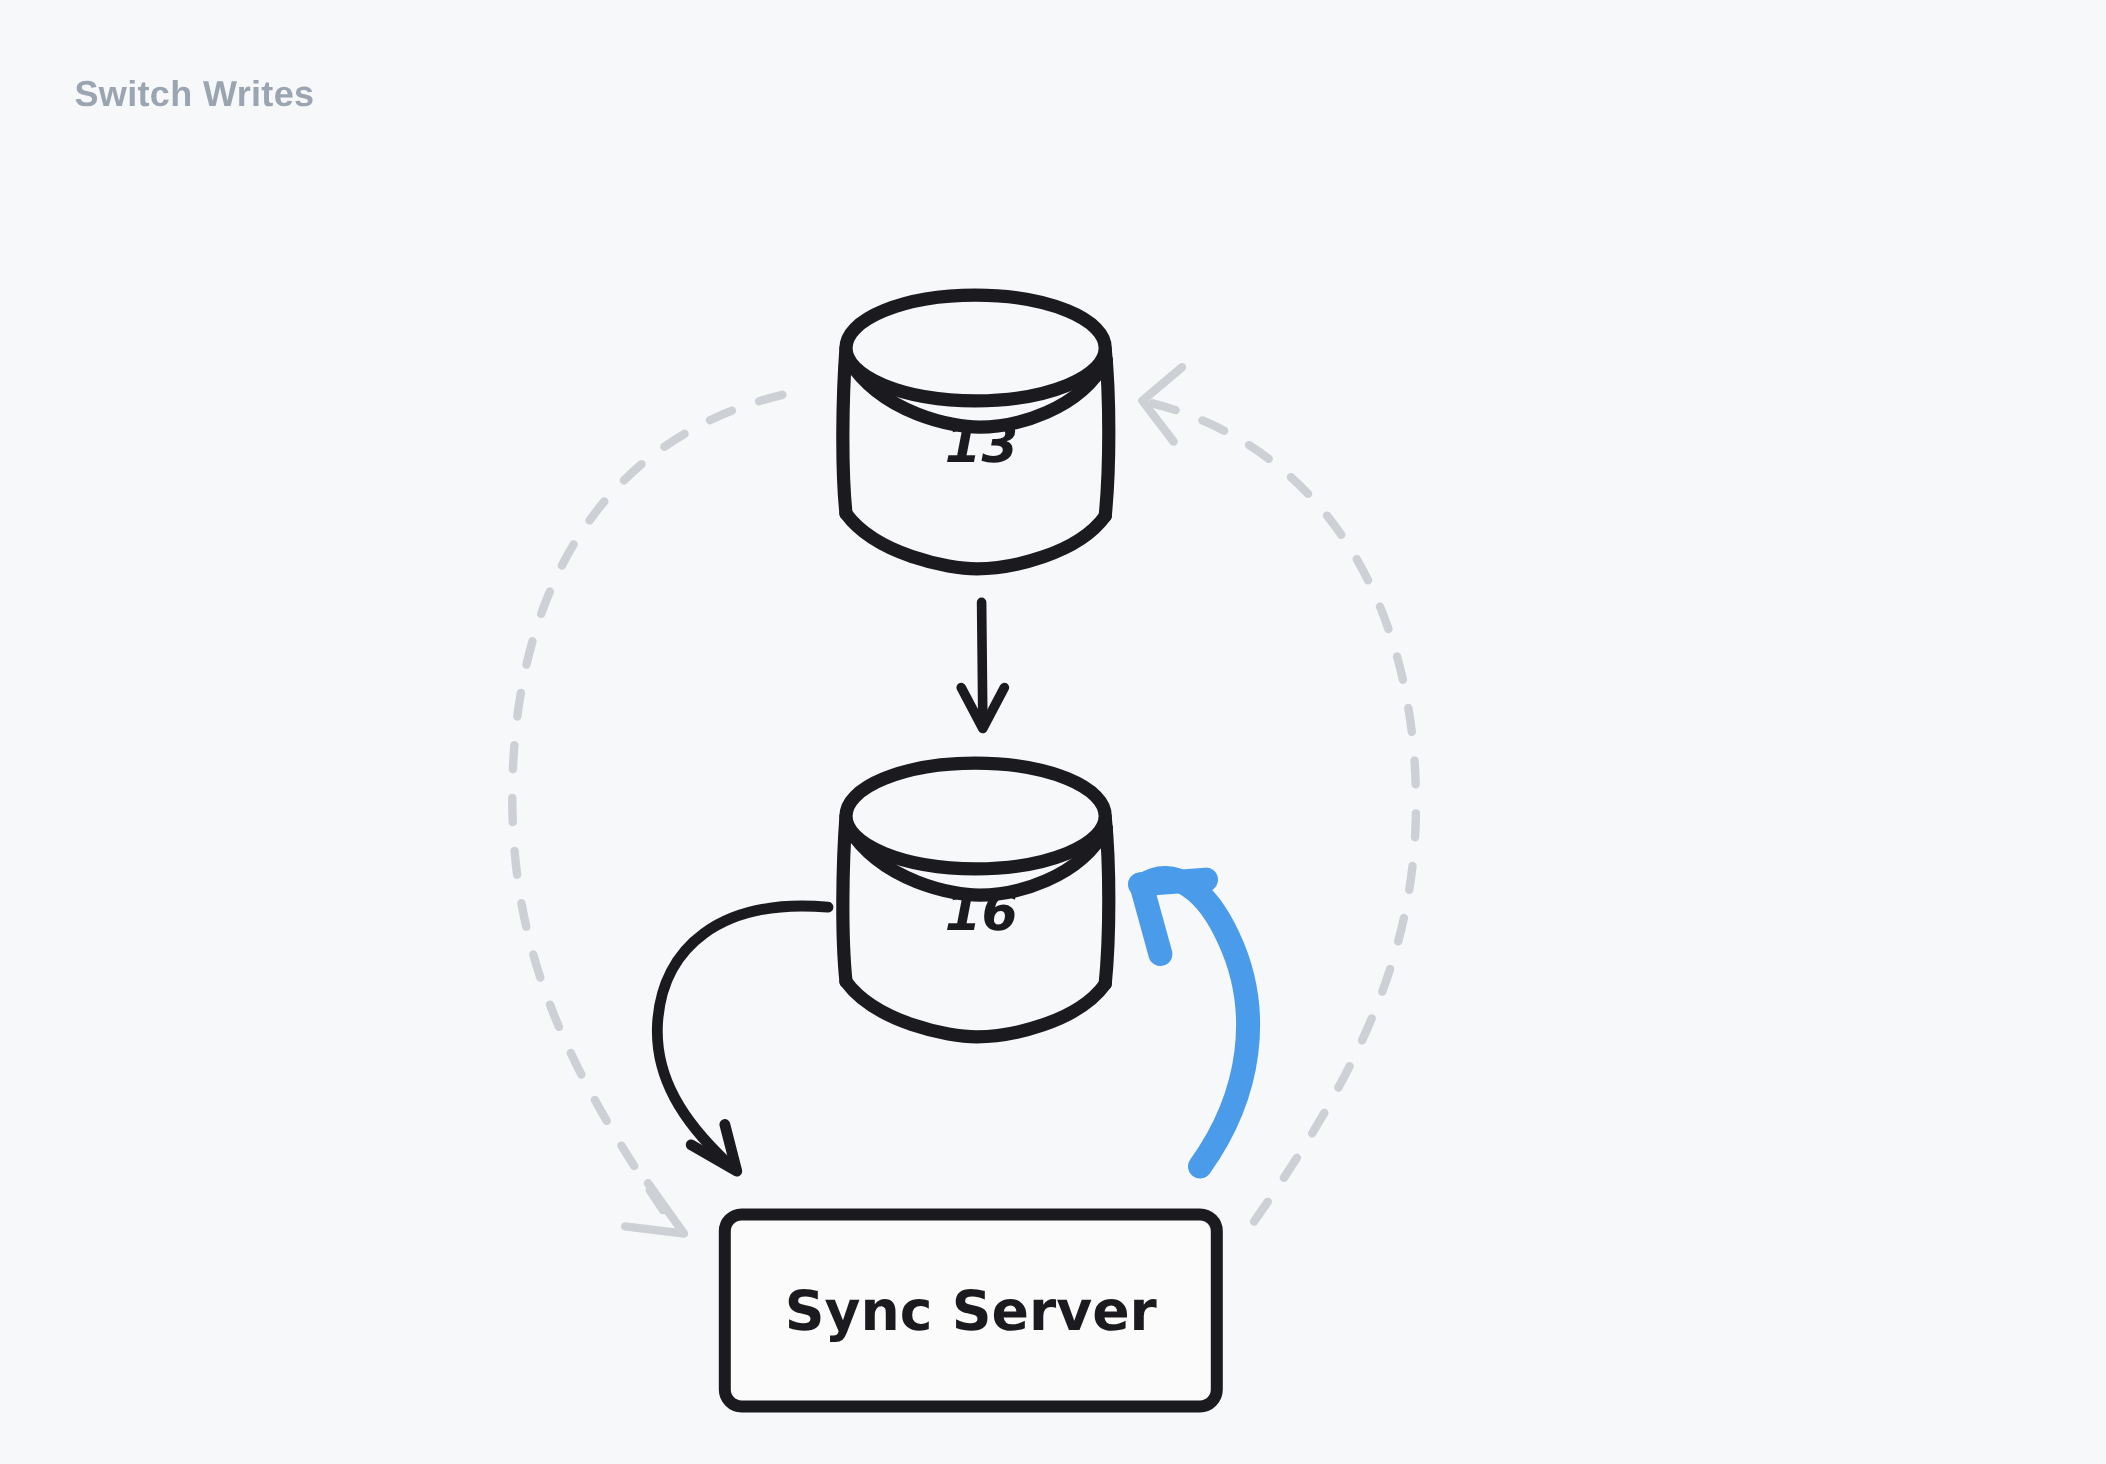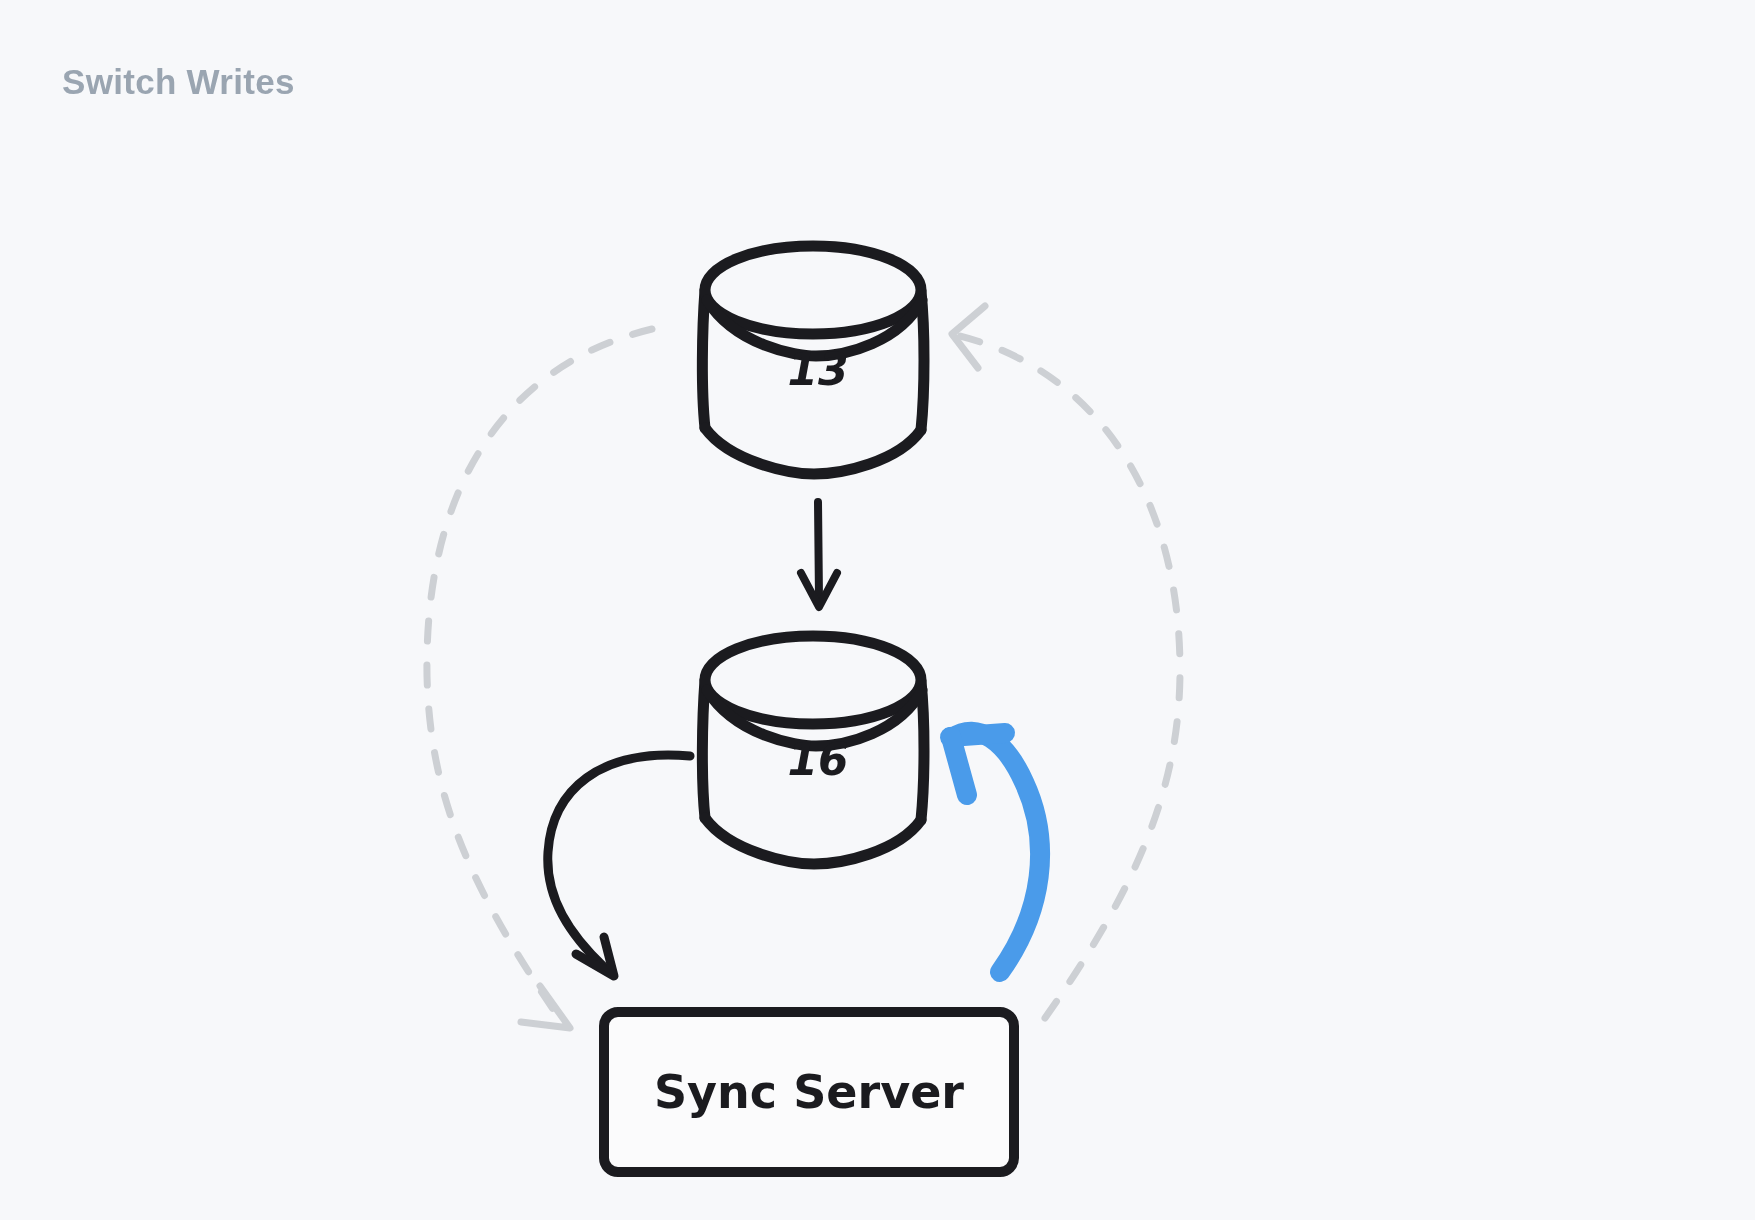--- a/index.html
+++ b/index.html
@@ -17,21 +17,21 @@
   #canvas-root {
     position: relative;
     width: 1755px;
     height: 1220px;
   }
   .diagram-title {
     position: absolute;
     left: 62px;
     top: 62px;
     font-family: "Liberation Sans", sans-serif;
-    font-size: 35px;
+    font-size: 30px;
     font-weight: 700;
     letter-spacing: 0.3px;
     color: #9aa5b1;
     white-space: nowrap;
     user-select: none;
   }
   svg.scene {
     position: absolute;
     left: 0;
     top: 0;

